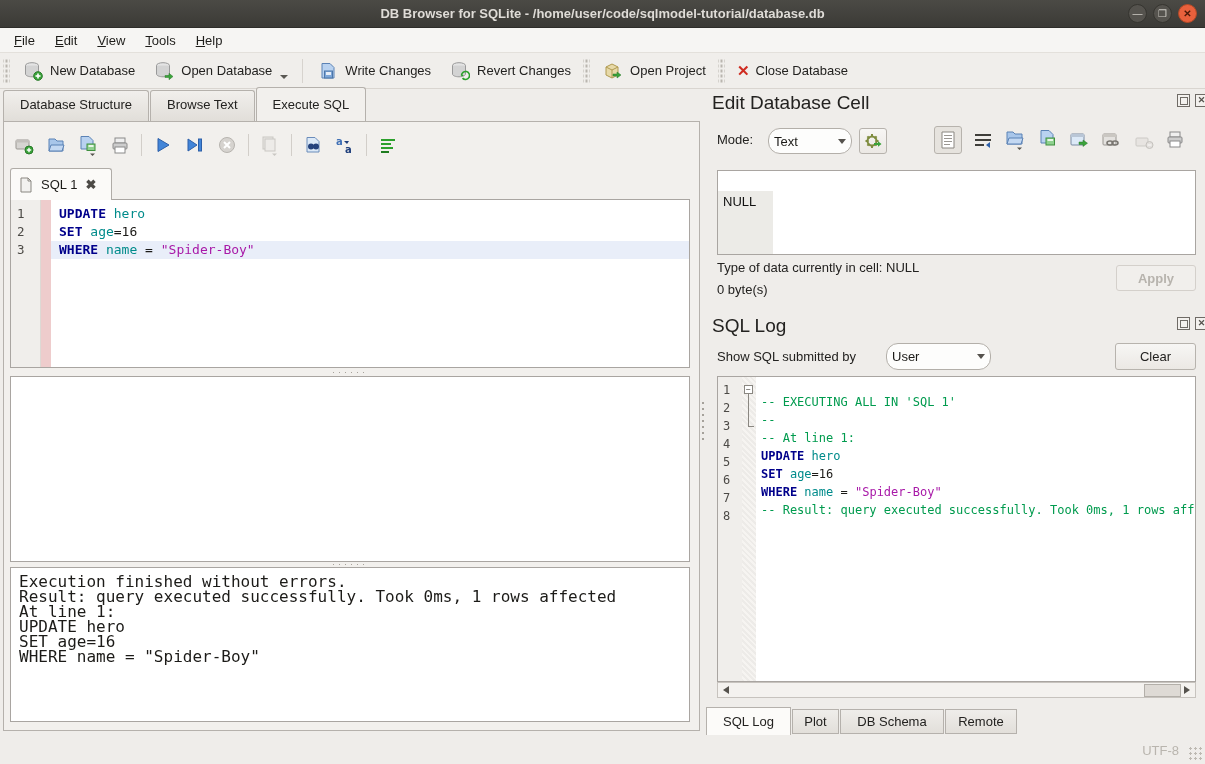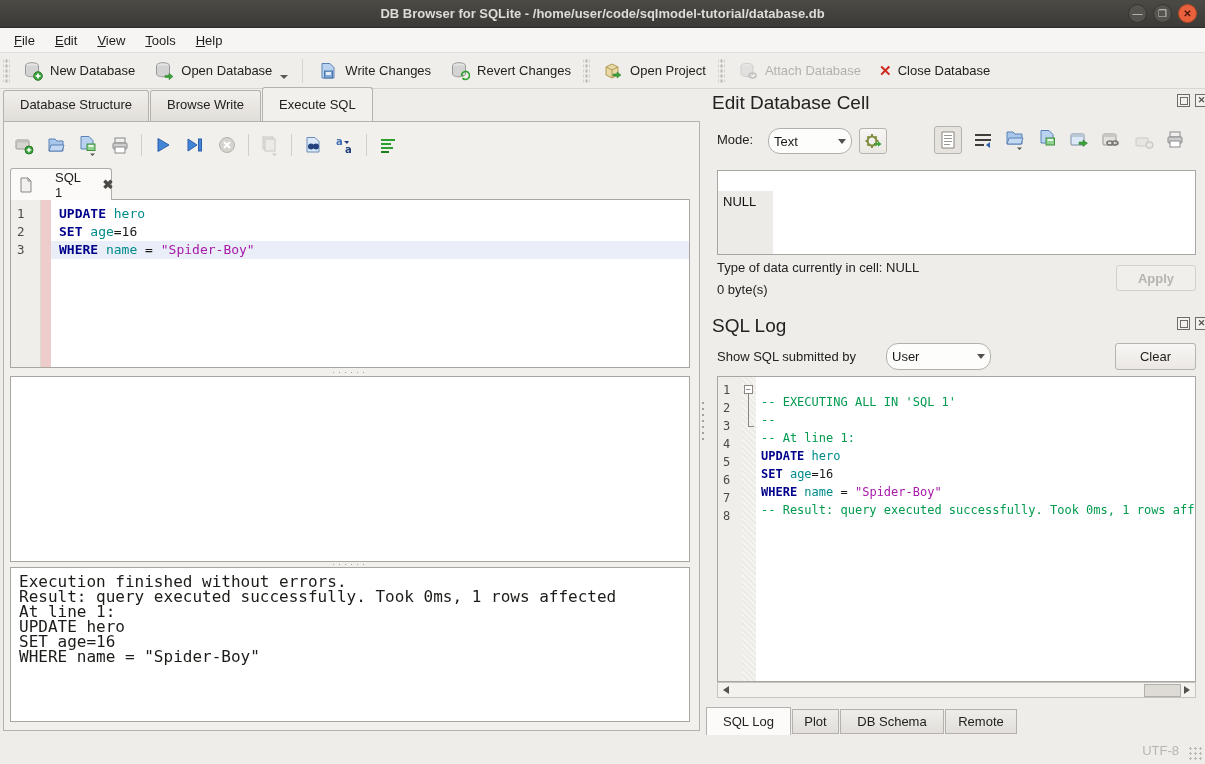--- a/index.html
+++ b/index.html
@@ -48,21 +48,21 @@
   .leftframe { position:absolute; left:3px; top:121px; width:697px; height:610px;
     border:1px solid #b5b1ac; background:#f2f0ed; }
 
   .sqltoolbar { position:absolute; left:13px; top:131px; height:28px; display:flex; align-items:center; gap:10px; }
   .icbtn { width:22px; height:22px; display:flex; align-items:center; justify-content:center; }
   .sqltb-sep { width:1px; height:22px; background:#d2cec9; }
 
   .sqltab { position:absolute; left:10px; top:168px; width:102px; height:32px;
     background:#fbfaf8; border:1px solid #b0aca7; border-bottom:none;
     border-top-left-radius:3px; border-top-right-radius:3px;
-    display:flex; align-items:center; gap:22px; padding:0 8px; z-index:2; }
+    display:flex; align-items:center; gap:8px; padding:0 8px; z-index:2; }
   .sqltab .xglyph { color:#4c4a46; font-size:13px; font-weight:bold; }
 
   .editor { position:absolute; left:10px; top:199px; width:680px; height:169px;
     background:#fff; border:1px solid #a9a5a1; display:flex; }
   .gutter { width:30px; background:#f0eeeb; border-right:1px solid #ddd9d4; color:#4c4a46;
     font-size:12.5px; padding-top:5px; }
   .gutter div { height:18px; line-height:18px; text-align:left; padding-left:6px; }
   .foldstrip { width:10px; background:repeating-linear-gradient(45deg,#ecc 0 0), repeating-linear-gradient(45deg,#edebe8 0 2px,#f6f4f1 2px 4px); }
   .codearea { flex:1; padding-top:5px; overflow:hidden; position:relative; }
   .codeline { height:18px; line-height:18px; padding-left:8px; white-space:pre; font-size:13px; }
@@ -210,40 +210,30 @@
             <path d="M3 6l6 3 6-3M9 9v8" fill="none" stroke="#b09a50"></path>
             <path d="M10 13h4v-2l4 3-4 3v-2h-4z" fill="#3aa33a" stroke="#2a7a2a" stroke-width="0.5"></path>
           </svg>
       </span>
       <span>Open Project</span>
     </span>
 
 
     <span class="tb-handle"></span>
 
-    <span class="tb-btn disabled">
-      <span class="icbtn">
-        <svg width="20" height="20" viewBox="0 0 20 20" opacity="0.45">
-            <ellipse cx="9" cy="5" rx="6" ry="2.6" fill="#dcdcdc" stroke="#aaa"></ellipse>
-            <path d="M3 5v8c0 1.5 2.7 2.6 6 2.6s6-1.1 6-2.6V5" fill="#d0d0d0" stroke="#aaa"></path>
-            <ellipse cx="14.5" cy="14.5" rx="3.5" ry="2.5" fill="none" stroke="#8a8a8a" stroke-width="1.4"></ellipse>
-          </svg>
-      </span>
-      <span>Attach Database</span>
-    </span>
 
     <span class="tb-btn">
       <span class="redx">✕</span>
       <span>Close Database</span>
     </span>
   </div>
 
   <div class="maintabs">
     <span class="maintab">Database Structure</span>
-    <span class="maintab">Browse Write</span>
+    <span class="maintab">Browse Text</span>
     <span class="maintab active">Execute SQL</span>
   </div>
 
   <div class="leftframe"></div>
 
   <div class="sqltoolbar">
     <span class="icbtn">
       <svg width="20" height="20" viewBox="0 0 20 20">
           <rect x="2" y="5" width="13" height="9" rx="1" fill="#d6d4d1" stroke="#9a9792"></rect>
           <rect x="2" y="5" width="13" height="2.5" fill="#c2bfbb"></rect>

